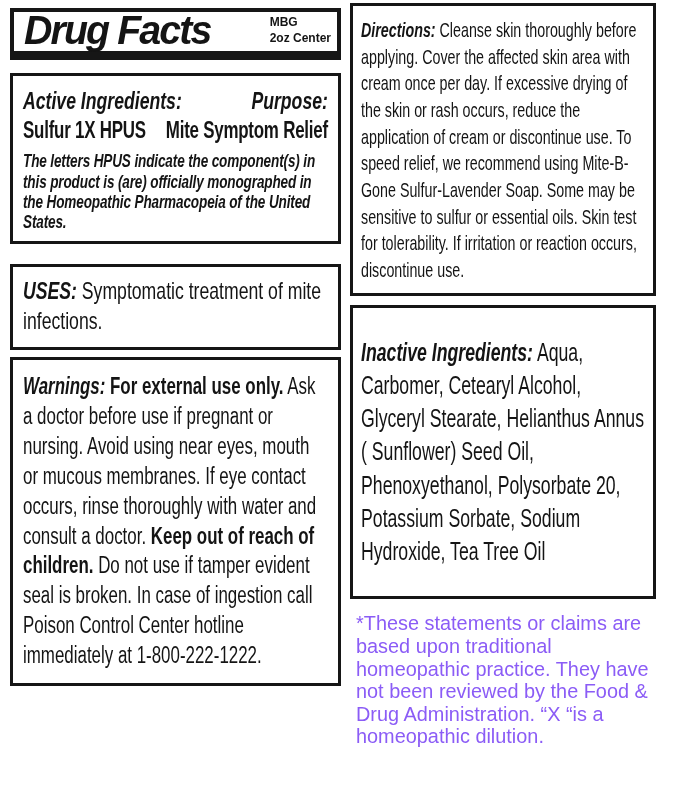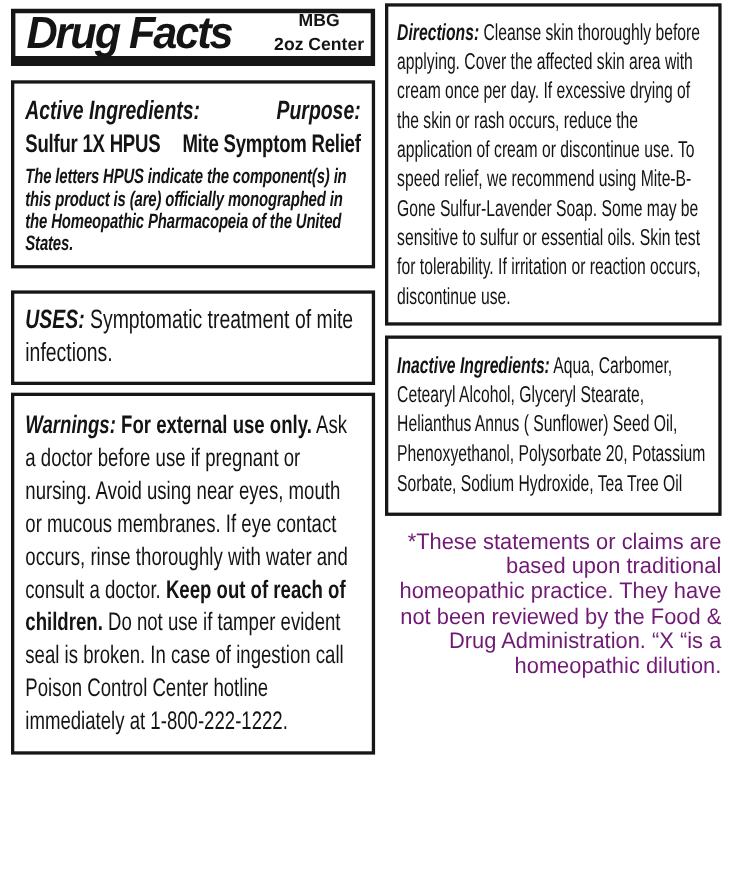--- a/index.html
+++ b/index.html
@@ -20,21 +20,21 @@
   .title-box {
     border-width:4px; border-bottom-width:9px; height:52px;
     display:flex; justify-content:space-between; align-items:center;
     padding:0 6px 2px 10px;
   }
   .drug-facts {
     margin:0; font-size:41px; font-weight:bold; font-style:italic;
     letter-spacing:-2px; line-height:1; white-space:nowrap;
     transform:scaleX(0.96); transform-origin:0 50%;
   }
-  .product-tag { font-size:16px; font-weight:bold; text-align:center; line-height:1.3; padding-top:1px; }
+  .product-tag { font-size:12px; font-weight:bold; line-height:1.3; padding-top:1px; }
 
   
   .bi { font-weight:bold; font-style:italic; }
   p { margin:0; }
   .sq74 { width:136%; transform:scaleX(0.735); transform-origin:0 0; }
   .sq71 { width:140%; transform:scaleX(0.714); transform-origin:0 0; }
   .sq68 { width:147%; transform:scaleX(0.68);  transform-origin:0 0; }
   .sq80 { width:125%; transform:scaleX(0.80);  transform-origin:0 0; }
   .sq97 { width:103%; transform:scaleX(0.97);  transform-origin:0 0; }
 
@@ -46,28 +46,28 @@
   .hpus-note { font-style:italic; font-weight:600; font-size:19px; line-height:1.07; margin-top:7px; letter-spacing:-0.2px; }
 
   
   .uses-box { margin-top:20px; padding:9px 10px 11px; font-size:24px; line-height:1.26; }
 
   
   .warnings-box { margin-top:7px; padding:12px 10px; font-size:23px; line-height:1.3; }
 
   
   .directions-box { padding:11px 8px 9px; font-size:21px; line-height:1.27; }
-  .inactive-box   { margin-top:9px; padding:12px 8px; font-size:21px; line-height:1.28; }
+  .inactive-box   { margin-top:9px; padding:28px 8px; font-size:26px; line-height:1.28; }
 
   .contact-block { margin-top:12px; padding-left:3px; font-size:21px; line-height:1.13; }
   .contact-block .line { display:block; }
 
   .footnote-block {
     margin-top:13px; padding-left:6px;
-    font-size:20.5px; line-height:1.1; font-weight:400; color:#701a75;text-align:right;
+    font-size:20.5px; line-height:1.1; font-weight:400; color:#8b5cf6;
   }
 </style>
 </head>
 <body>
 
 <div class="sheet">
 
   <div class="col col-left">
 
     <section class="box title-box">

